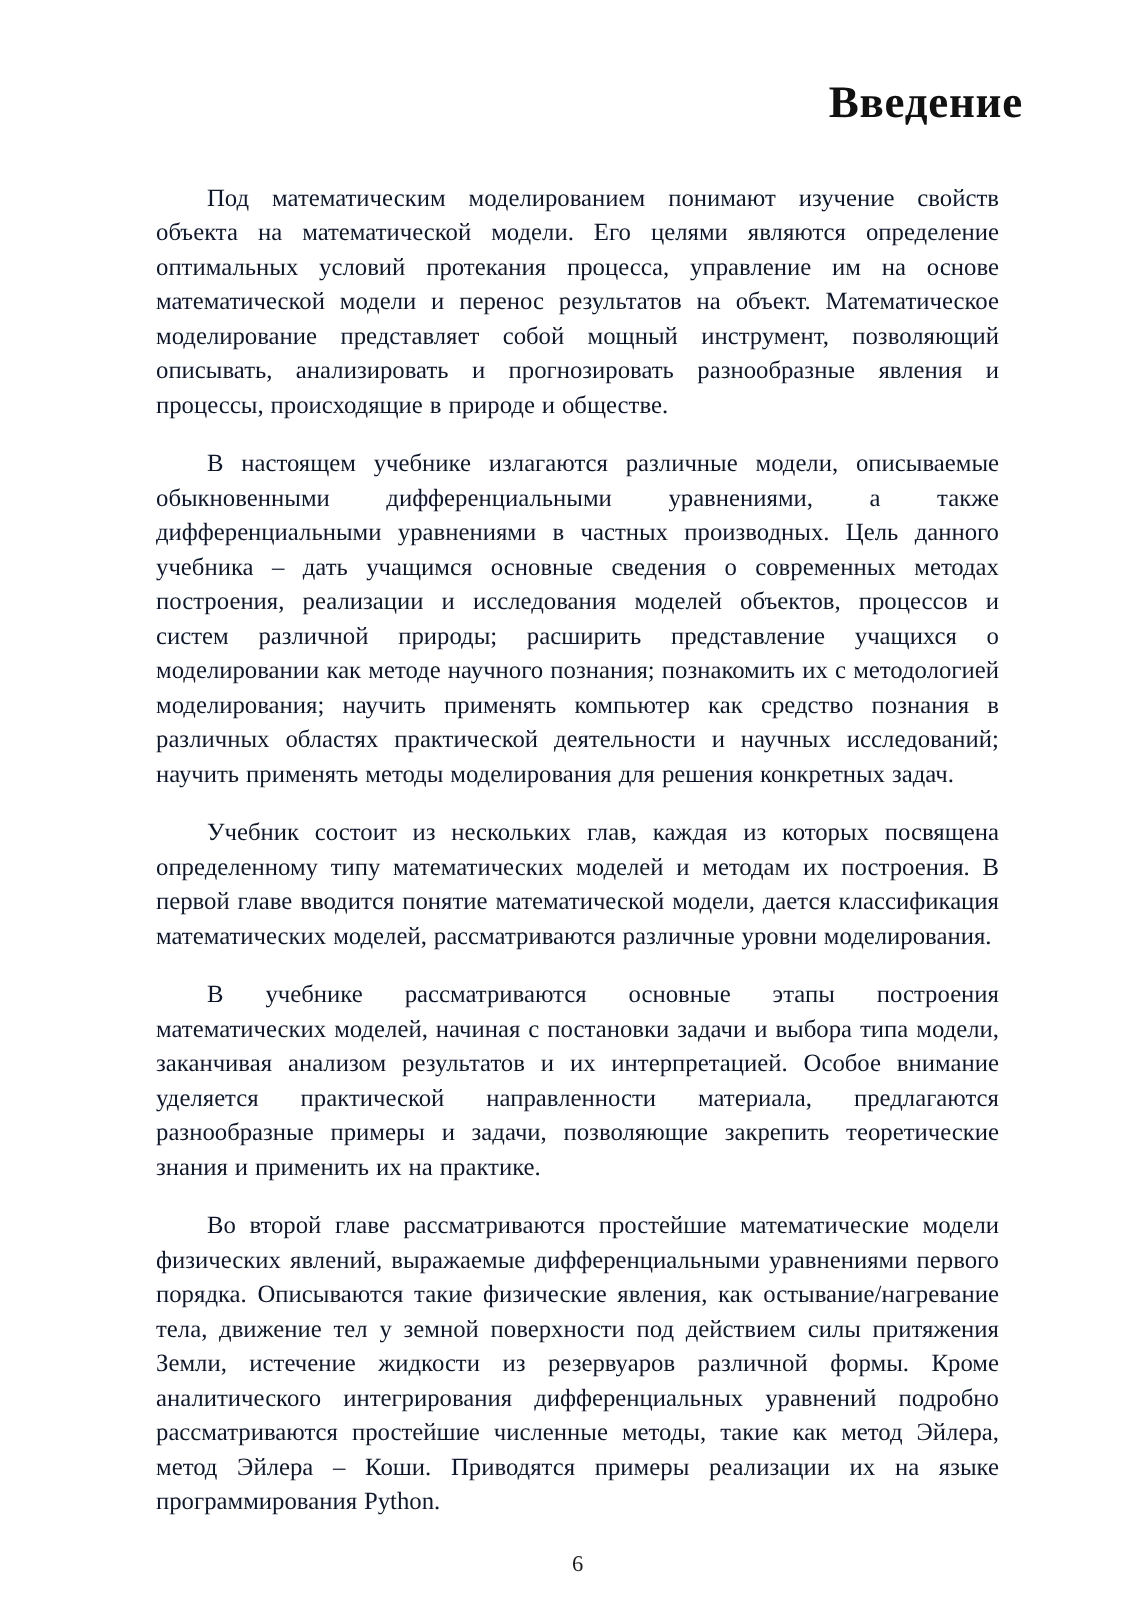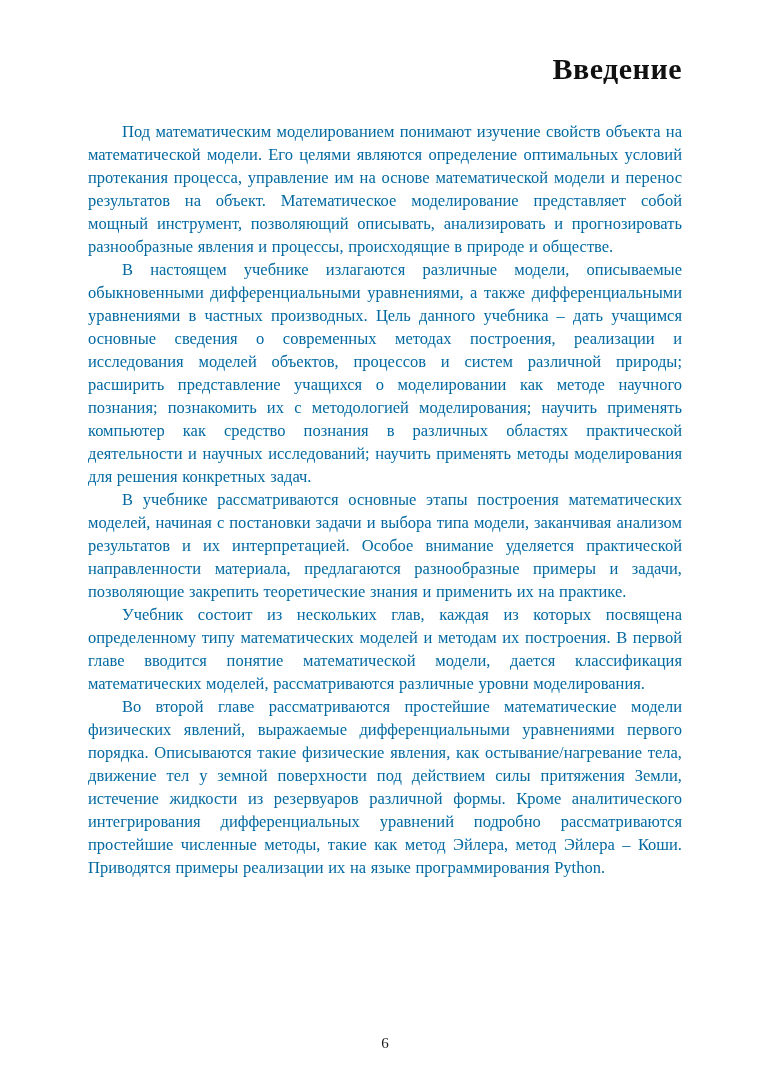--- a/index.html
+++ b/index.html
@@ -25,27 +25,27 @@
   }
   .chapter-title {
     margin: 0 0 34px 0;
     font-size: 30px;
     font-weight: 700;
     letter-spacing: 0.5px;
     color: #111111;
     text-align: right;
   }
   .body-text p {
-    margin: 0;
+    margin: 16px;
     padding: 0;
     font-size: 16.5px;
     line-height: 23px;
     text-align: justify;
     text-indent: 34px;
-    color: #0369a1;
+    color: #0f172a;
     word-spacing: 0.5px;
   }
   .footer {
     position: absolute;
     left: 88px;
     width: 594px;
     bottom: 28px;
     text-align: center;
   }
   .page-number {
@@ -55,21 +55,21 @@
 </style>
 </head>
 <body>
 
 <div class="page">
   <div class="content">
     <h1 class="chapter-title">Введение</h1>
     <div class="body-text">
       <p>Под математическим моделированием понимают изучение свойств объекта на математической модели. Его целями являются определение оптимальных условий протекания процесса, управление им на основе математической модели и перенос результатов на объект. Математическое моделирование представляет собой мощный инструмент, позволяющий описывать, анализировать и прогнозировать разнообразные явления и процессы, происходящие в природе и обществе.</p>
       <p>В настоящем учебнике излагаются различные модели, описываемые обыкновенными дифференциальными уравнениями, а также дифференциальными уравнениями в частных производных. Цель данного учебника – дать учащимся основные сведения о современных методах построения, реализации и исследования моделей объектов, процессов и систем различной природы; расширить представление учащихся о моделировании как методе научного познания; познакомить их с методологией моделирования; научить применять компьютер как средство познания в различных областях практической деятельности и научных исследований; научить применять методы моделирования для решения конкретных задач.</p>
+      <p>Учебник состоит из нескольких глав, каждая из которых посвящена определенному типу математических моделей и методам их построения. В первой главе вводится понятие математической модели, дается классификация математических моделей, рассматриваются различные уровни моделирования.</p>
       <p>В учебнике рассматриваются основные этапы построения математических моделей, начиная с постановки задачи и выбора типа модели, заканчивая анализом результатов и их интерпретацией. Особое внимание уделяется практической направленности материала, предлагаются разнообразные примеры и задачи, позволяющие закрепить теоретические знания и применить их на практике.</p>
-      <p>Учебник состоит из нескольких глав, каждая из которых посвящена определенному типу математических моделей и методам их построения. В первой главе вводится понятие математической модели, дается классификация математических моделей, рассматриваются различные уровни моделирования.</p>
       <p>Во второй главе рассматриваются простейшие математические модели физических явлений, выражаемые дифференциальными уравнениями первого порядка. Описываются такие физические явления, как остывание/нагревание тела, движение тел у земной поверхности под действием силы притяжения Земли, истечение жидкости из резервуаров различной формы. Кроме аналитического интегрирования дифференциальных уравнений подробно рассматриваются простейшие численные методы, такие как метод Эйлера, метод Эйлера – Коши. Приводятся примеры реализации их на языке программирования Python.</p>
     </div>
   </div>
   <div class="footer">
     <span class="page-number">6</span>
   </div>
 </div>
 
 </body></html>

